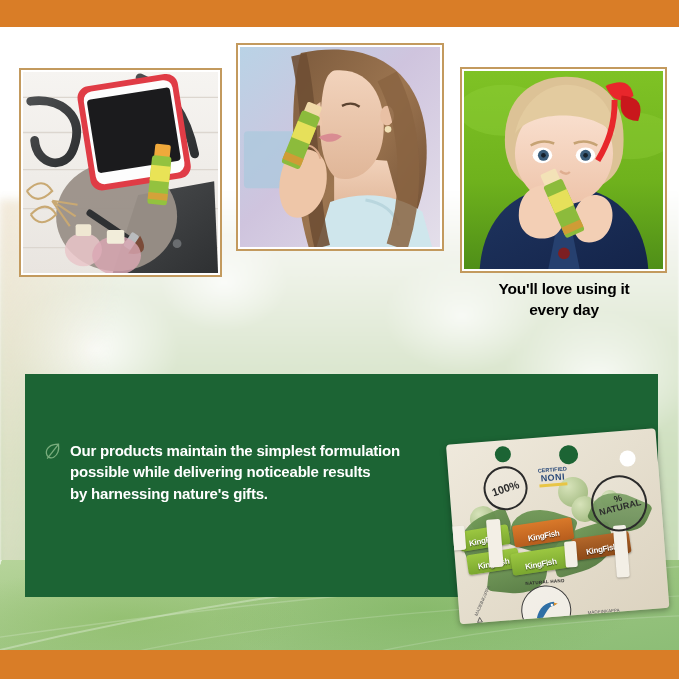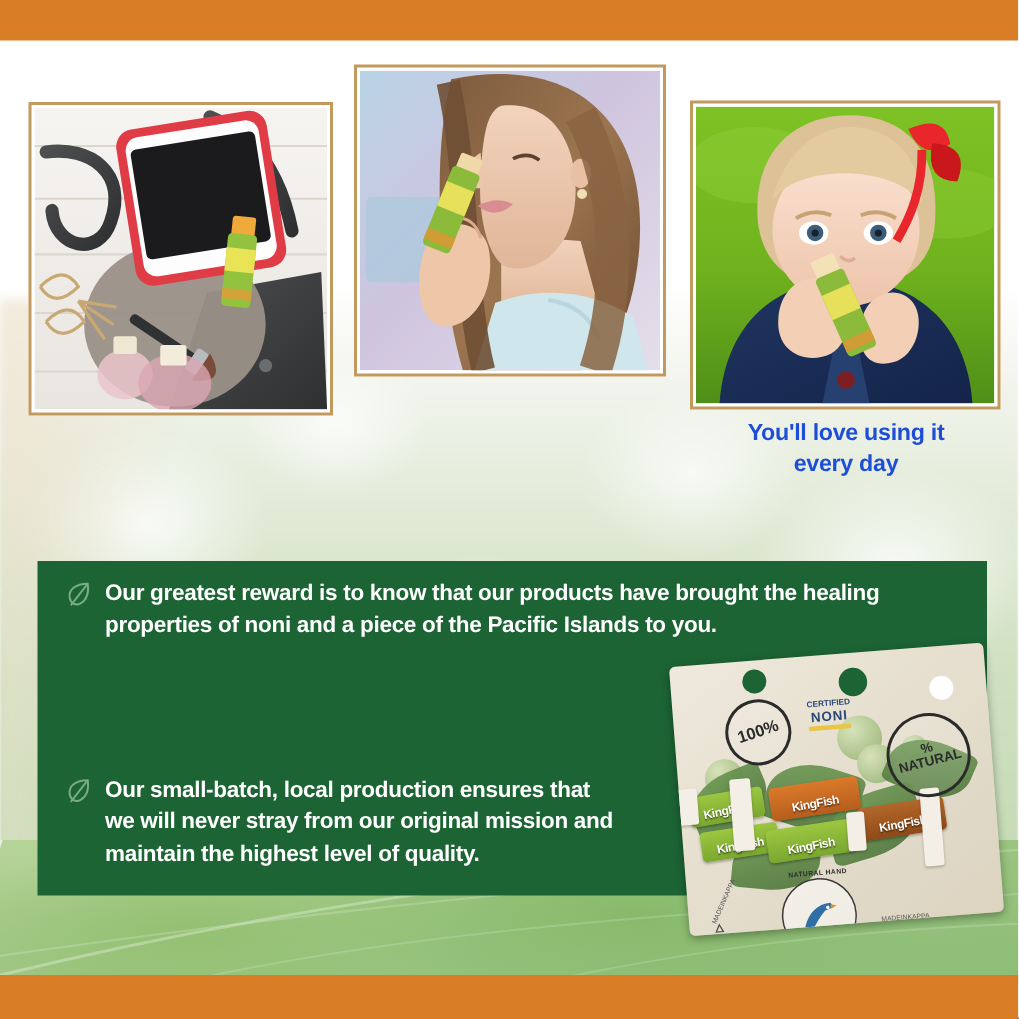--- a/index.html
+++ b/index.html
@@ -351,49 +351,39 @@
 
         <g transform="rotate(-24 104 136)">
           <rect x="92" y="98" width="17" height="14" rx="2" fill="#f3e2b7"></rect>
           <rect x="90" y="110" width="21" height="58" rx="3" fill="#8cbb3c"></rect>
           <rect x="90" y="122" width="21" height="18" fill="#e6e05a"></rect>
           <rect x="90" y="156" width="21" height="8" fill="#cf9c36"></rect>
         </g>
       </svg>
     </div>
   </div>
-  <div class="caption" id="cap-everyday" style="white-space: pre-line; color: #1d4ed8;">You'll love using it
+  <div class="caption" id="cap-everyday" style="white-space: pre-line; color: #000000;">You'll love using it
 every day</div>
 
   <div class="panel" style="background: rgb(28, 100, 52);">
     <div class="panel-inner">
 
-      <div class="bullet" id="bullet-0">
+
+      <div class="bullet" id="bullet-1">
         <span class="leaf-icon">
           <svg width="17" height="19" viewBox="0 0 17 19">
             <path d="M14.5 2.2 C 6 2.2, 1.8 6.4, 2.4 11.3 C 2.9 15.2, 6.6 17, 9.7 15.2 C 13.6 13, 15.3 8, 14.5 2.2Z" fill="none" stroke="#79ad7d" stroke-width="1.3"></path>
             <path d="M14 2.8 L3.2 16.6" stroke="#79ad7d" stroke-width="1.3" fill="none"></path>
           </svg>
         </span>
-        <span class="bullet-text">Our greatest reward is to know that our products have brought the healing
-properties of noni and a piece of the Pacific Islands to you.</span>
-      </div>
-
-
-      <div class="bullet" id="bullet-2">
-        <span class="leaf-icon">
-          <svg width="17" height="19" viewBox="0 0 17 19">
-            <path d="M14.5 2.2 C 6 2.2, 1.8 6.4, 2.4 11.3 C 2.9 15.2, 6.6 17, 9.7 15.2 C 13.6 13, 15.3 8, 14.5 2.2Z" fill="none" stroke="#79ad7d" stroke-width="1.3"></path>
-            <path d="M14 2.8 L3.2 16.6" stroke="#79ad7d" stroke-width="1.3" fill="none"></path>
-          </svg>
-        </span>
-        <span class="bullet-text">Our small-batch, local production ensures that
-we will never stray from our original mission and
-maintain the highest level of quality.</span>
-      </div>
+        <span class="bullet-text">Our products maintain the simplest formulation
+possible while delivering noticeable results
+by harnessing nature's gifts.</span>
+      </div>
+
 
     </div>
   </div>
 
   <div class="pack">
     <div class="pack-card">
 
       <div class="hangtab" style="left:48px; top:6px; width:16px; height:16px; background:#1c6434; border:none;"></div>
       <div class="hangtab" style="left:112px; top:10px; width:19px; height:19px; background:#1c6434; border:none;"></div>
       <div class="hangtab" style="left:172px; top:20px; width:16px; height:16px; background:#ffffff; border:none;"></div>

